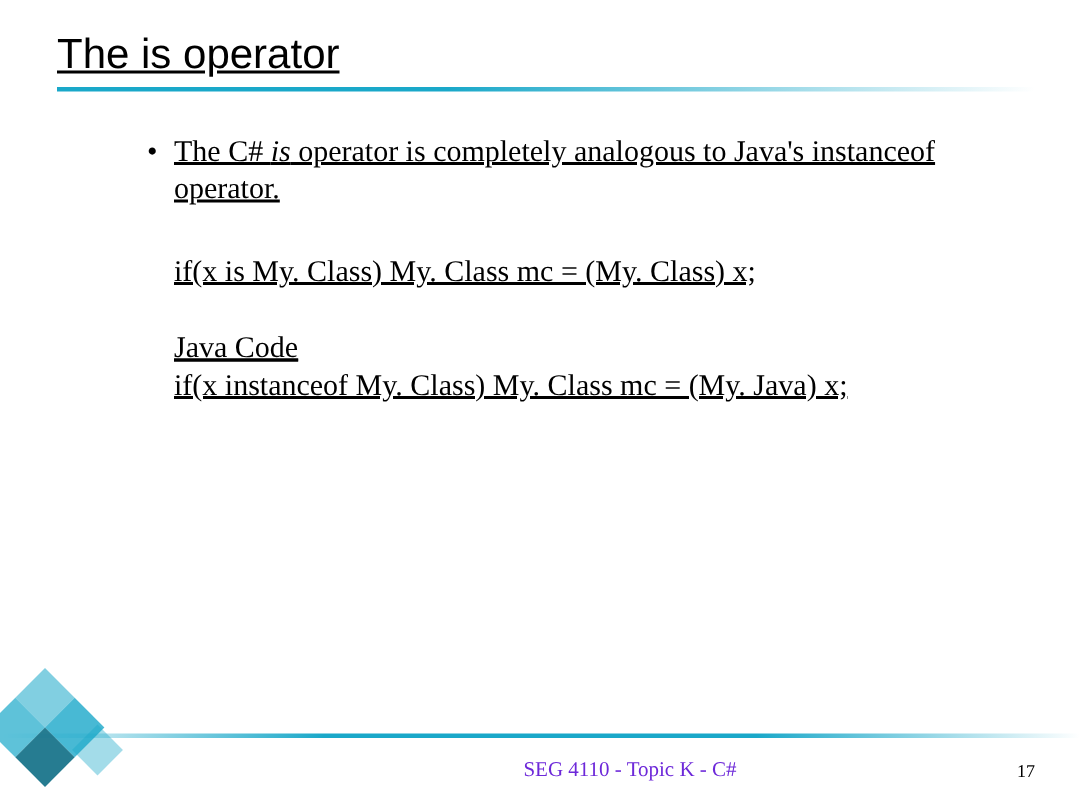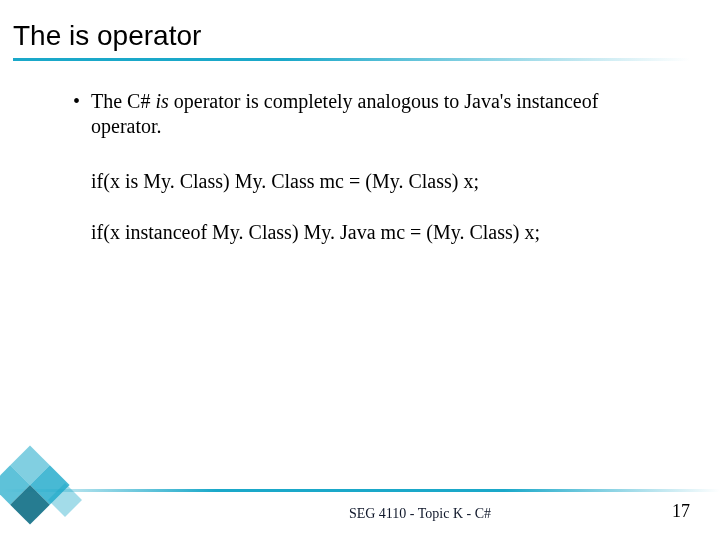--- a/index.html
+++ b/index.html
@@ -9,21 +9,22 @@
     background: #fff;
     font-family: "Times New Roman", Times, serif;
     color: #000;
     position: relative;
     overflow: hidden;
   }
   .slide {
     width: 100%;
     height: 100%;
     position: relative;
-    padding: 20px 30px 0 13px;
+    padding: 20px 30px 0 38px;
+    text-decoration: underline;
   }
   .title {
     font-family: Arial, Helvetica, sans-serif;
     font-size: 28px;
     font-weight: 400;
     margin-bottom: 6px;
   }
   .title-bar {
     height: 3px;
     width: 100%;
@@ -70,28 +71,28 @@
     width: 110px;
     height: 90px;
   }
   .footer-text {
     position: absolute;
     bottom: 18px;
     left: 0;
     width: 100%;
     text-align: center;
     font-size: 14px;
-    color: #0f172a;
+    color: #6d28d9;
     padding-left: 120px;
   }
   .page-num {
     position: absolute;
     right: 30px;
     bottom: 18px;
-    font-size: 18px;
+    font-size: 12px;
   }
 </style>
 </head>
 <body>
 
 <div class="slide">
   <div class="title">The is operator</div>
   <div class="title-bar"></div>
 
   <div class="content">
@@ -99,21 +100,22 @@
     <div class="bullet">
       <span>The C# </span><span class="italic">is</span><span> operator is completely analogous to Java's instanceof operator.</span>
     </div>
 
 
     <div class="sub">
       <div class="code">if(x is My. Class) My. Class mc = (My. Class) x;</div>
     </div>
 
     <div class="sub">
-      <div class="code">if(x instanceof My. Class) My. Java mc = (My. Class) x;</div>
+      <div class="u">Java Code</div>
+      <div class="code">if(x instanceof My. Class) My. Class mc = (My. Java) x;</div>
     </div>
 
   </div>
 
   <div class="footer-bar"></div>
 
   <svg class="corner" viewBox="0 0 110 90">
     <g transform="translate(40,45) rotate(45)">
       <rect x="-28" y="-28" width="28" height="28" fill="#1aa8c9" opacity="0.55"></rect>
       <rect x="0" y="-28" width="28" height="28" fill="#1aa8c9" opacity="0.8"></rect>

